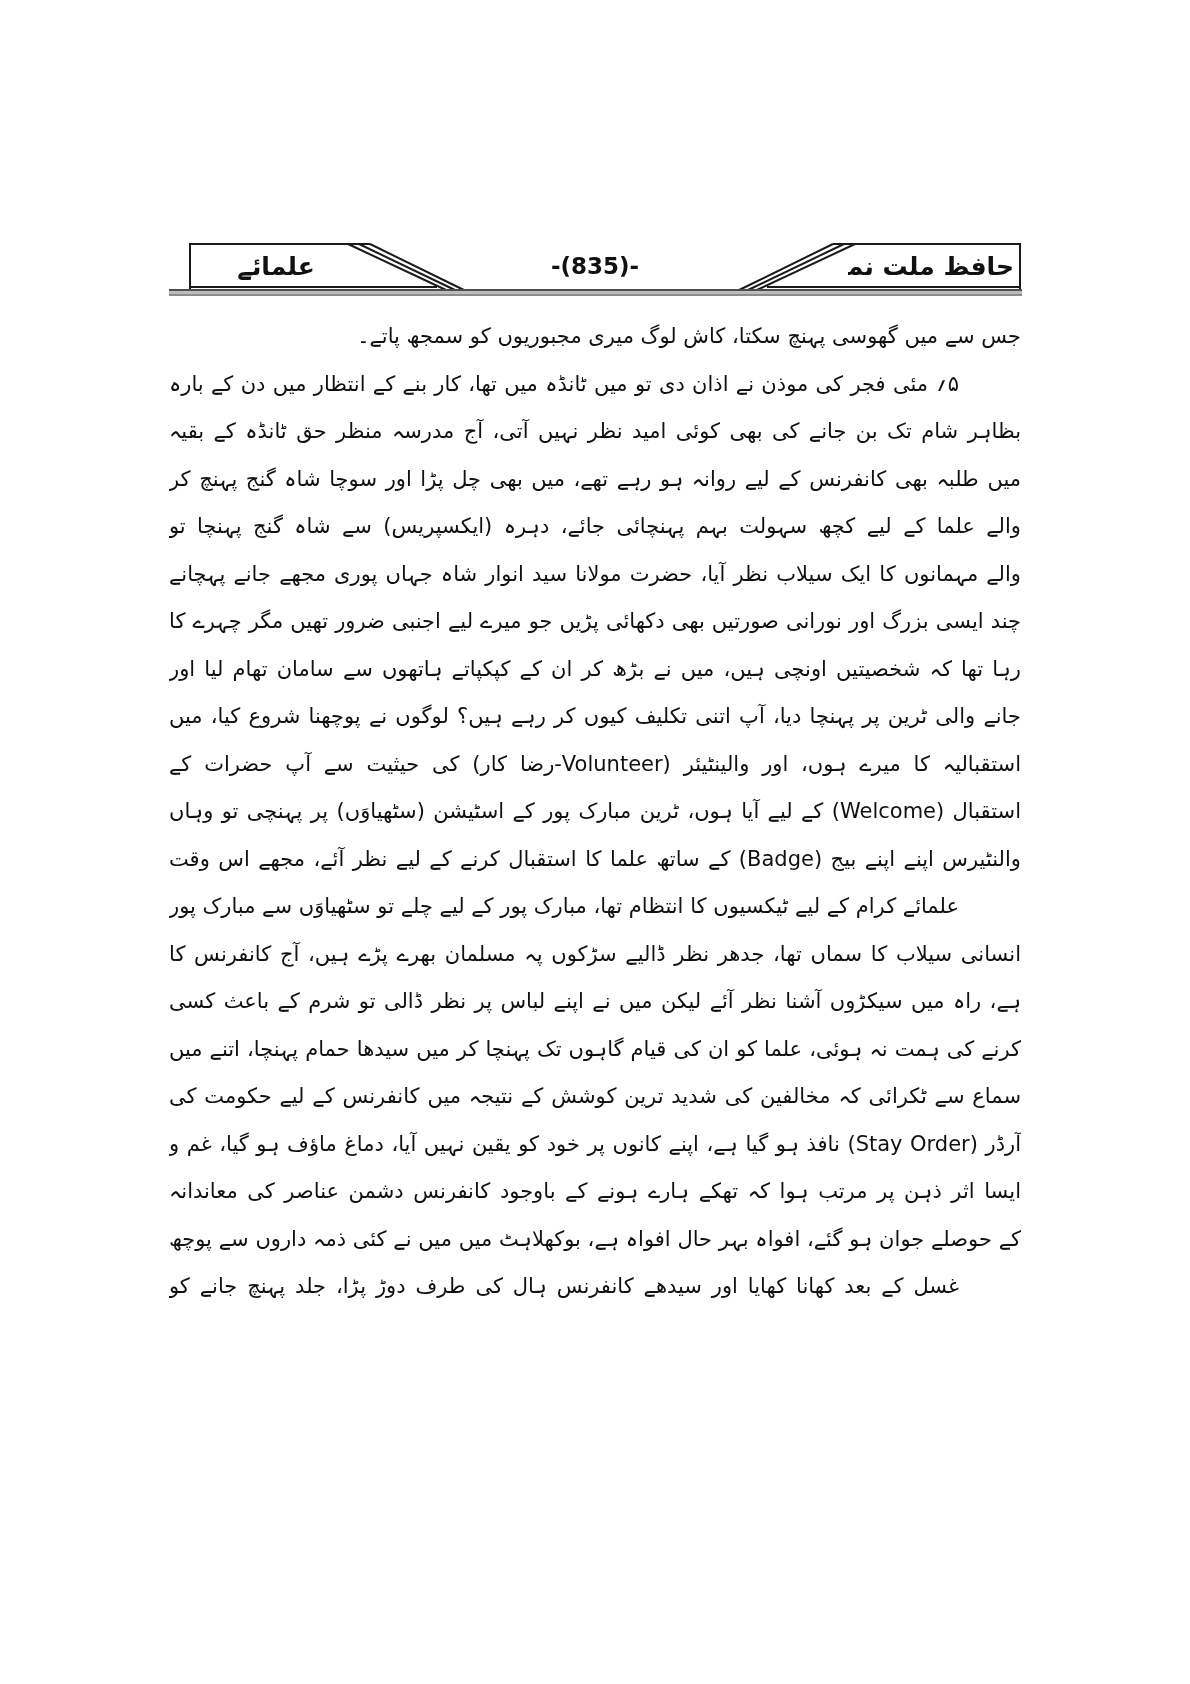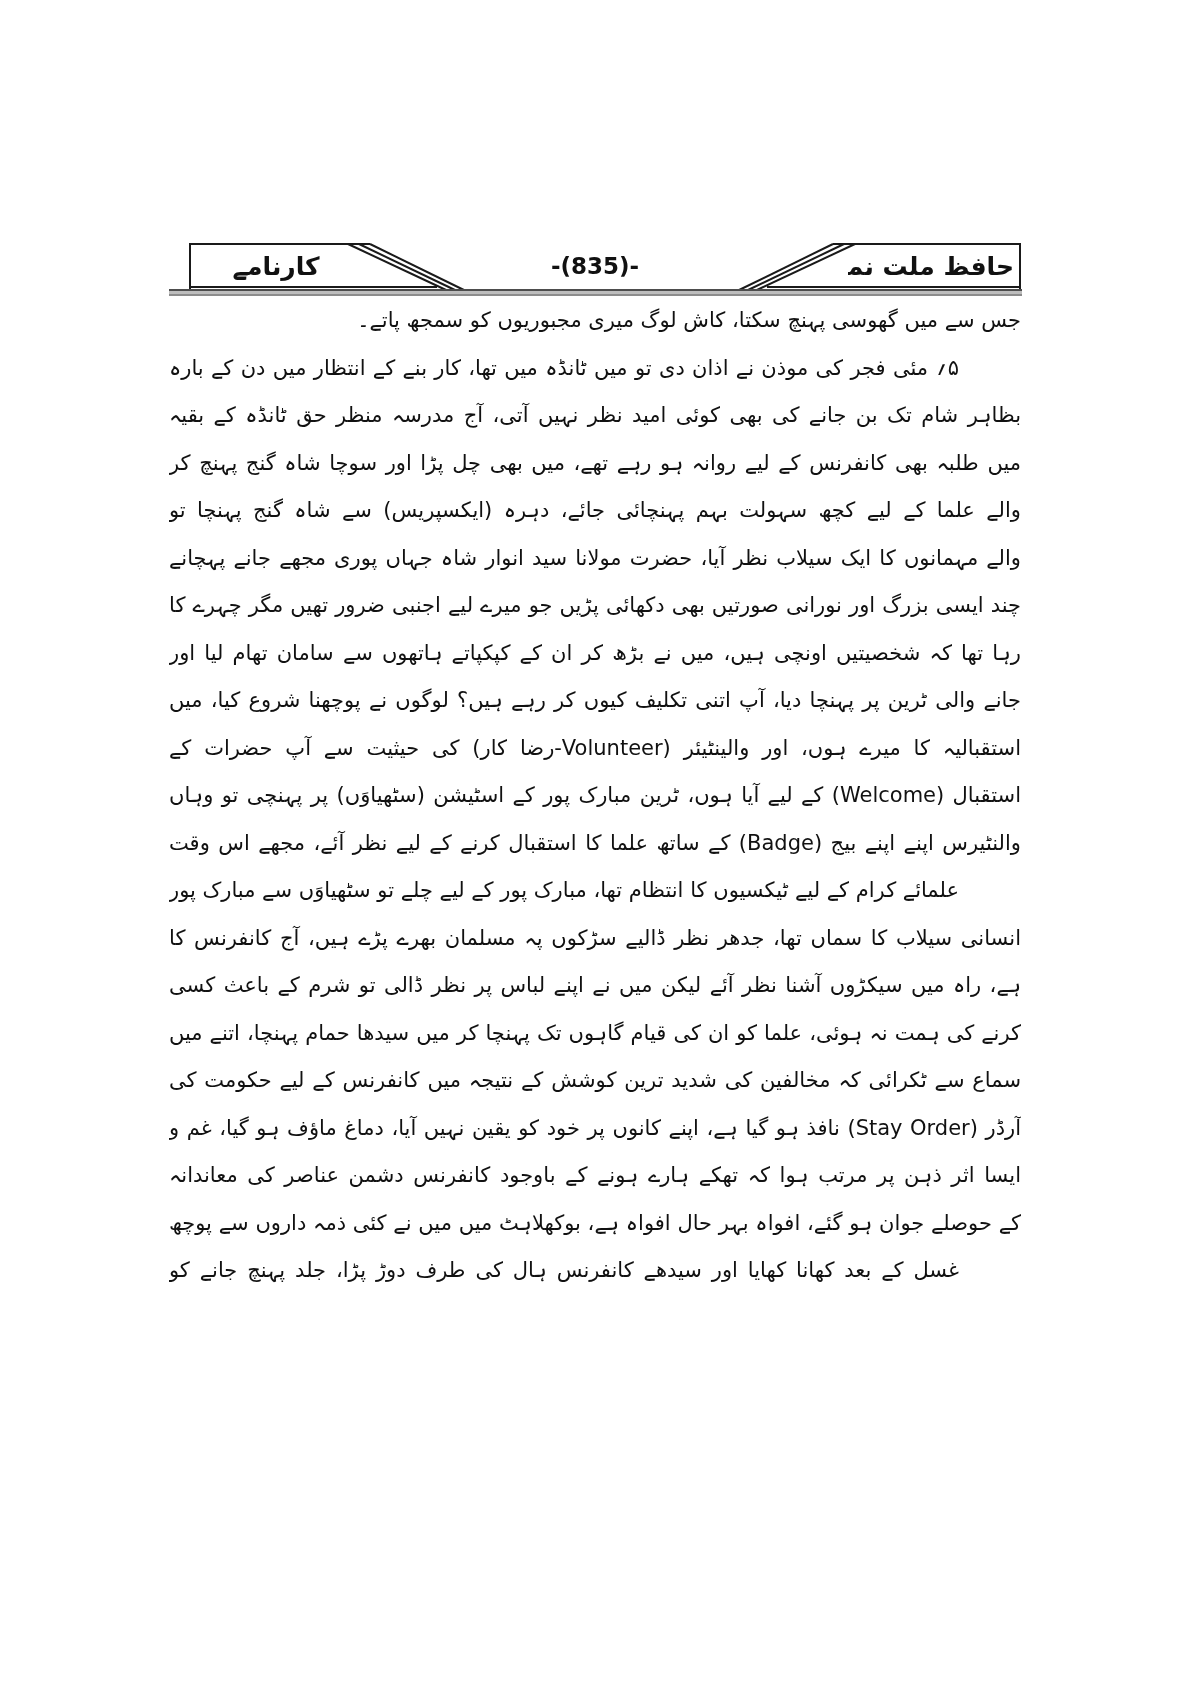--- a/index.html
+++ b/index.html
@@ -38,21 +38,21 @@
     direction:rtl;
     font-size:21px;
   }
   .line{
     height:47.5px;line-height:47.5px;
     overflow:hidden;
     text-align:justify;text-align-last:justify;
     text-justify:inter-word;
   }
   .line.indent{padding-right:62px;}
-  .line.end-right{text-align:right;text-align-last:right;}
+  .line.end-right{text-align:right;text-align-last:right;margin-top:16px;}
   .line.end-center{text-align:center;text-align-last:center;}
 </style>
 </head>
 <body>
 
 <div class="page">
 
   <svg class="hdr-decor" viewBox="0 0 853 64" xmlns="http://www.w3.org/2000/svg">
 
     <polyline points="21,59 21,14 201,14" fill="none" stroke="#1a1a1a" stroke-width="2"></polyline>
@@ -65,21 +65,21 @@
     <line x1="851" y1="57" x2="598" y2="57" stroke="#1a1a1a" stroke-width="2"></line>
     <line x1="686" y1="14" x2="588" y2="60" stroke="#1a1a1a" stroke-width="2"></line>
     <line x1="675" y1="14" x2="577" y2="61" stroke="#1a1a1a" stroke-width="2"></line>
     <line x1="664" y1="14" x2="566" y2="62" stroke="#1a1a1a" stroke-width="2"></line>
   </svg>
 
   <div class="hdr-label hdr-right-label">حافظ ملت نمبر</div>
 
   <div class="hdr-pageno">-(835)-</div>
 
-  <div class="hdr-label hdr-left-label">کارنامے</div>
+  <div class="hdr-label hdr-left-label">علمائے</div>
 
   <div class="hdr-rule"></div>
 
   <div class="body-text">
     <div class="line end-right">جس سے میں گھوسی پہنچ سکتا، کاش لوگ میری مجبوریوں کو سمجھ پاتے۔</div>
     <div class="line indent">۵؍ مئی فجر کی موذن نے اذان دی تو میں ٹانڈہ میں تھا، کار بنے کے انتظار میں دن کے بارہ بج گئے اور</div>
     <div class="line">بظاہر شام تک بن جانے کی بھی کوئی امید نظر نہیں آتی، آج مدرسہ منظر حق ٹانڈہ کے بقیہ مدرسین اور کثیر تعداد</div>
     <div class="line">میں طلبہ بھی کانفرنس کے لیے روانہ ہو رہے تھے، میں بھی چل پڑا اور سوچا شاہ گنج پہنچ کر کیوں نہ باہر سے آنے</div>
     <div class="line">والے علما کے لیے کچھ سہولت بہم پہنچائی جائے، دہرہ (ایکسپریس) سے شاہ گنج پہنچا تو کانفرنس کے لیے آنے</div>
     <div class="line">والے مہمانوں کا ایک سیلاب نظر آیا، حضرت مولانا سید انوار شاہ جہاں پوری مجھے جانے پہچانے نظر آئے لیکن</div>

